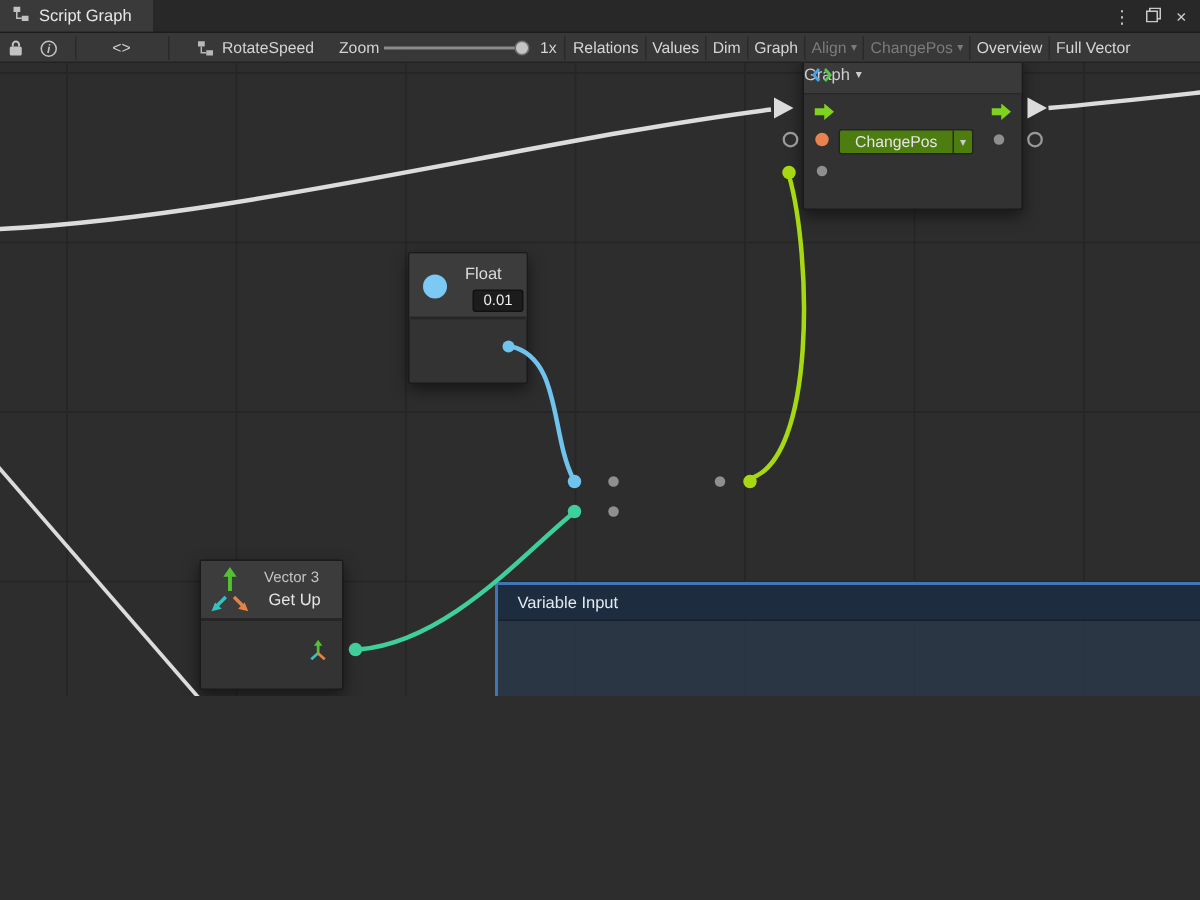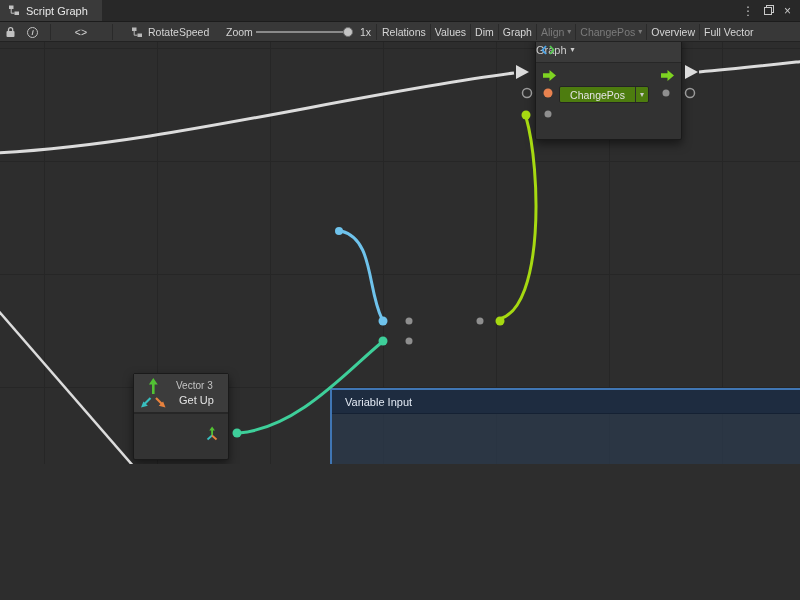--- a/index.html
+++ b/index.html
@@ -197,20 +197,26 @@
         <svg width="13" height="11">
             <path d="M0 3.2 h6.5 V0 L13 5.5 L6.5 11 V7.8 H0 z" fill="#7ed321"></path>
           </svg>
       </span>
       <div class="dropdown">
         <span class="dd-label">ChangePos</span>
         <span class="dd-caret">▾</span>
       </div>
     </div>
 
+    <div class="node float-node">
+      <div class="float-header"></div>
+      <span class="float-icon"></span>
+      <span class="float-title">Float</span>
+      <div class="float-value">0.01</div>
+    </div>
 
 
     <div class="node getup-node">
       <div class="getup-header"></div>
       <span class="abs" style="left:6px;top:4px">
         <svg width="28" height="32">
           <rect x="12" y="5" width="2.6" height="11" fill="#52c234"></rect>
           <polygon points="13.3,0 8.9,6.5 17.7,6.5" fill="#52c234"></polygon>
           <path d="M10.5 20 L4 26.5" stroke="#38c0c0" stroke-width="2.2"></path>
           <polygon points="1,29.5 7.8,27.8 3.4,23.6" fill="#38c0c0"></polygon>

